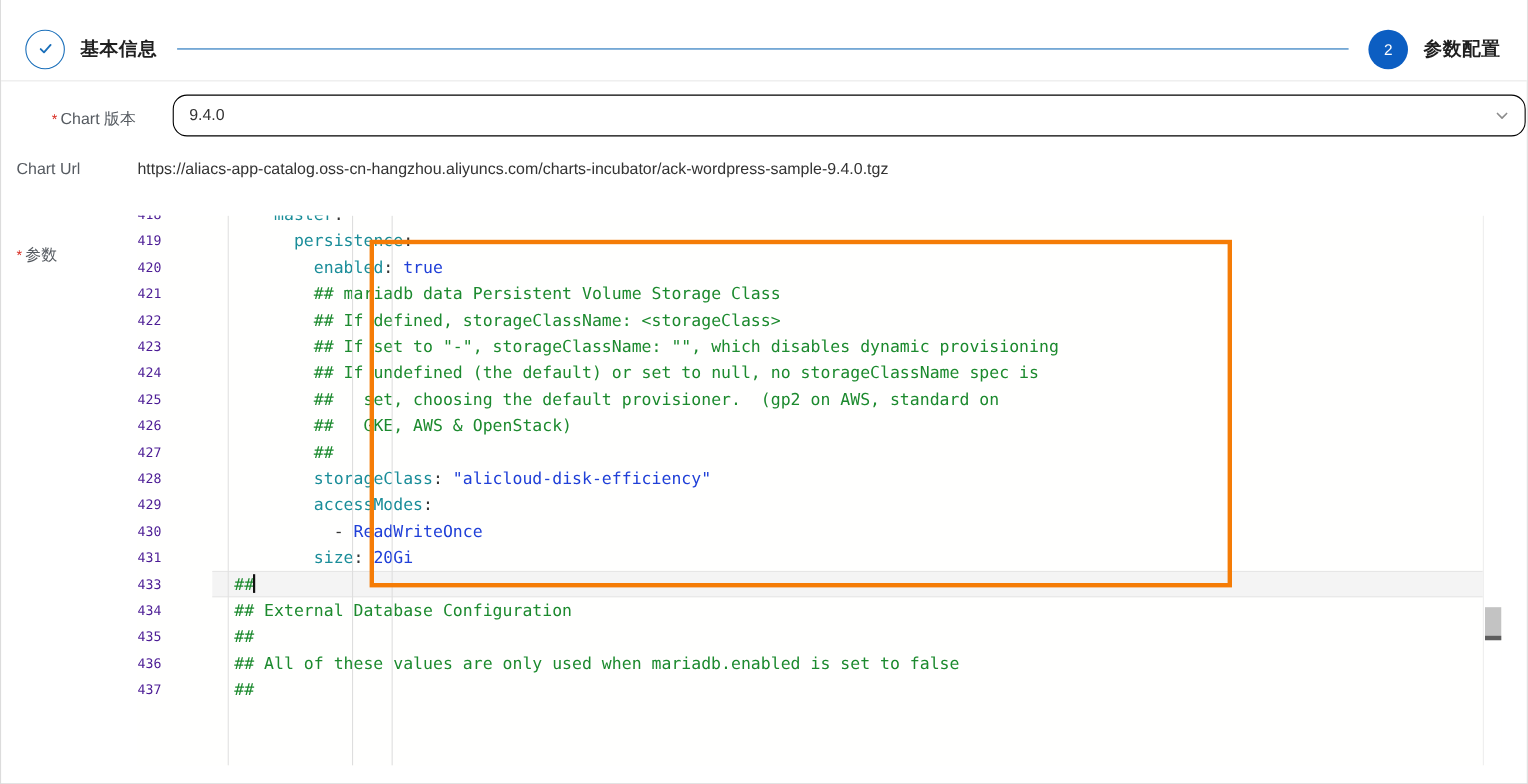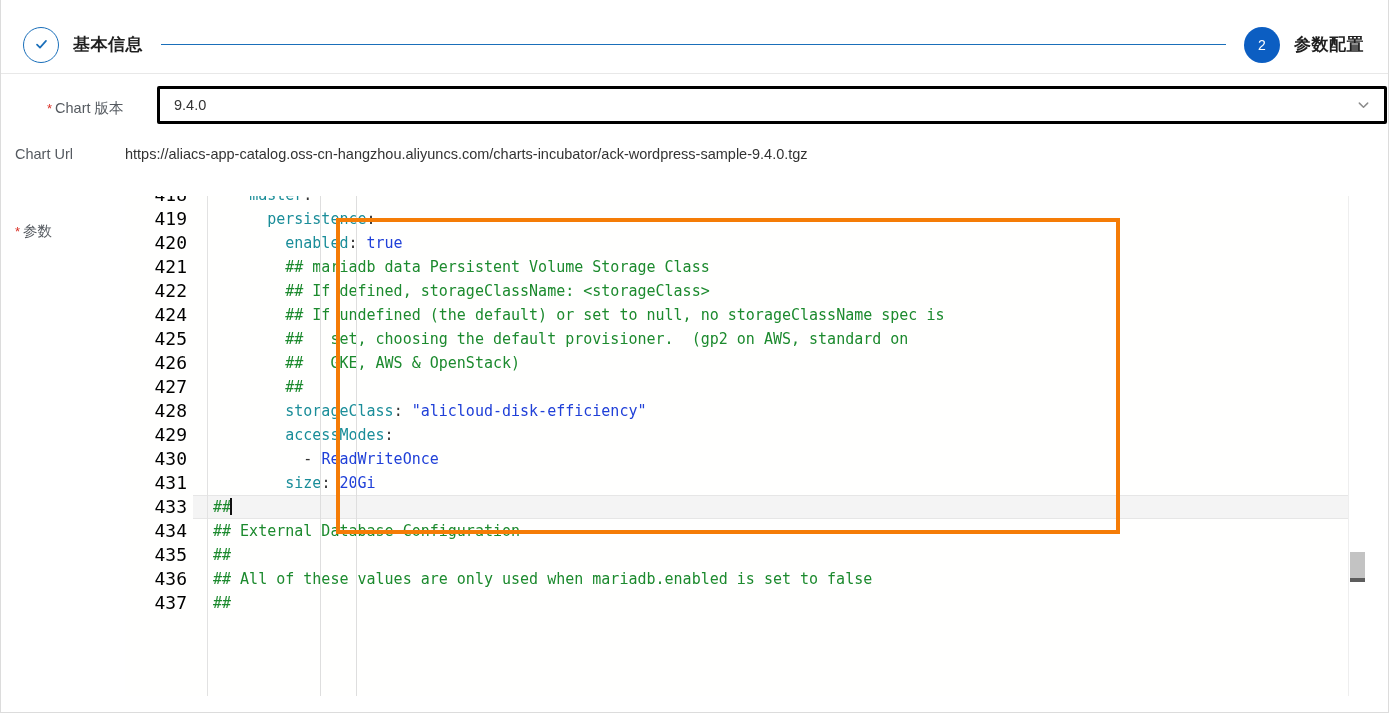--- a/index.html
+++ b/index.html
@@ -60,21 +60,21 @@
     font-size: 14.5px; color: #555a60;
     text-align: left; padding-top: 6px;
     padding-left: 14px;
   }
   .req-star { color: #d93026; margin-right: 3px; font-size: 13px; }
 
   .row-version { left: 0; top: 74px; right: 0; height: 62px; align-items: center; margin-left: 32px; }
   .select-box {
     position: relative;
     width: 1230px; height: 38px;
-    border: 3px solid #000000; border-radius: 2px;
+    border: 1px solid #000000; border-radius: 13px;
     background: #fff;
     display: flex; align-items: center;
     padding: 0 34px 0 14px;
     font-size: 14.5px; color: #333;
   }
   .chev {
     position: absolute; right: 14px; top: 50%;
     transform: translateY(-50%);
     width: 13px; height: 13px;
   }
@@ -101,22 +101,22 @@
     position: absolute;
     left: 0; top: -13px; right: 0; bottom: 0;
   }
   .line {
     position: relative;
     display: flex; align-items: center;
     height: 24px; line-height: 24px;
   }
   .ln {
     width: 76px; flex: 0 0 76px;
-    text-align: right; padding-right: 14px;
-    color: #000000; font-size: 18px;
+    padding-right: 14px;
+    color: #4c1d95; font-size: 12px;
     user-select: none;
   }
   .gutter-sep {
     position: absolute; left: 82px; top: 0; bottom: 0;
     width: 1px; background: #e2e2e2; z-index: 3;
   }
   .code {
     flex: 1 1 auto; padding-left: 12px;
     white-space: pre; color: #333;
   }
@@ -235,20 +235,24 @@
           </div>
           <div class="line">
             <div class="ln">421</div>
             <div class="code"><span class="c-pln">        </span><span class="c-com">## mariadb data Persistent Volume Storage Class</span></div>
           </div>
           <div class="line">
             <div class="ln">422</div>
             <div class="code"><span class="c-pln">        </span><span class="c-com">## If defined, storageClassName: &lt;storageClass&gt;</span></div>
           </div>
           <div class="line">
+            <div class="ln">423</div>
+            <div class="code"><span class="c-pln">        </span><span class="c-com">## If set to "-", storageClassName: "", which disables dynamic provisioning</span></div>
+          </div>
+          <div class="line">
             <div class="ln">424</div>
             <div class="code"><span class="c-pln">        </span><span class="c-com">## If undefined (the default) or set to null, no storageClassName spec is</span></div>
           </div>
           <div class="line">
             <div class="ln">425</div>
             <div class="code"><span class="c-pln">        </span><span class="c-com">##   set, choosing the default provisioner.  (gp2 on AWS, standard on</span></div>
           </div>
           <div class="line">
             <div class="ln">426</div>
             <div class="code"><span class="c-pln">        </span><span class="c-com">##   GKE, AWS &amp; OpenStack)</span></div>

